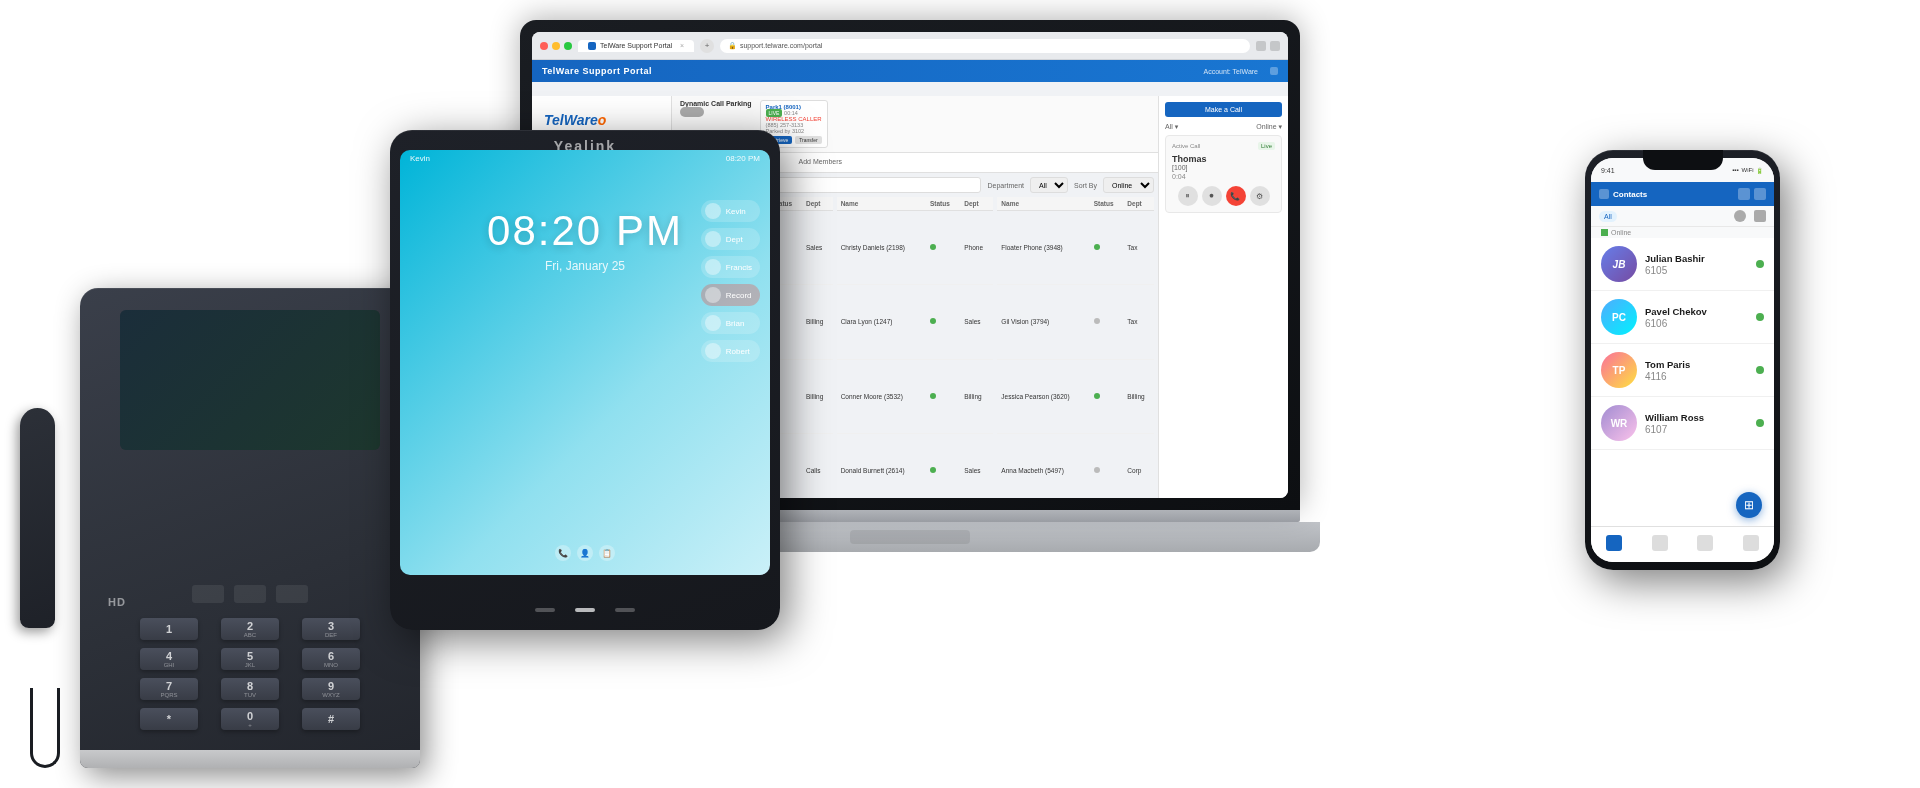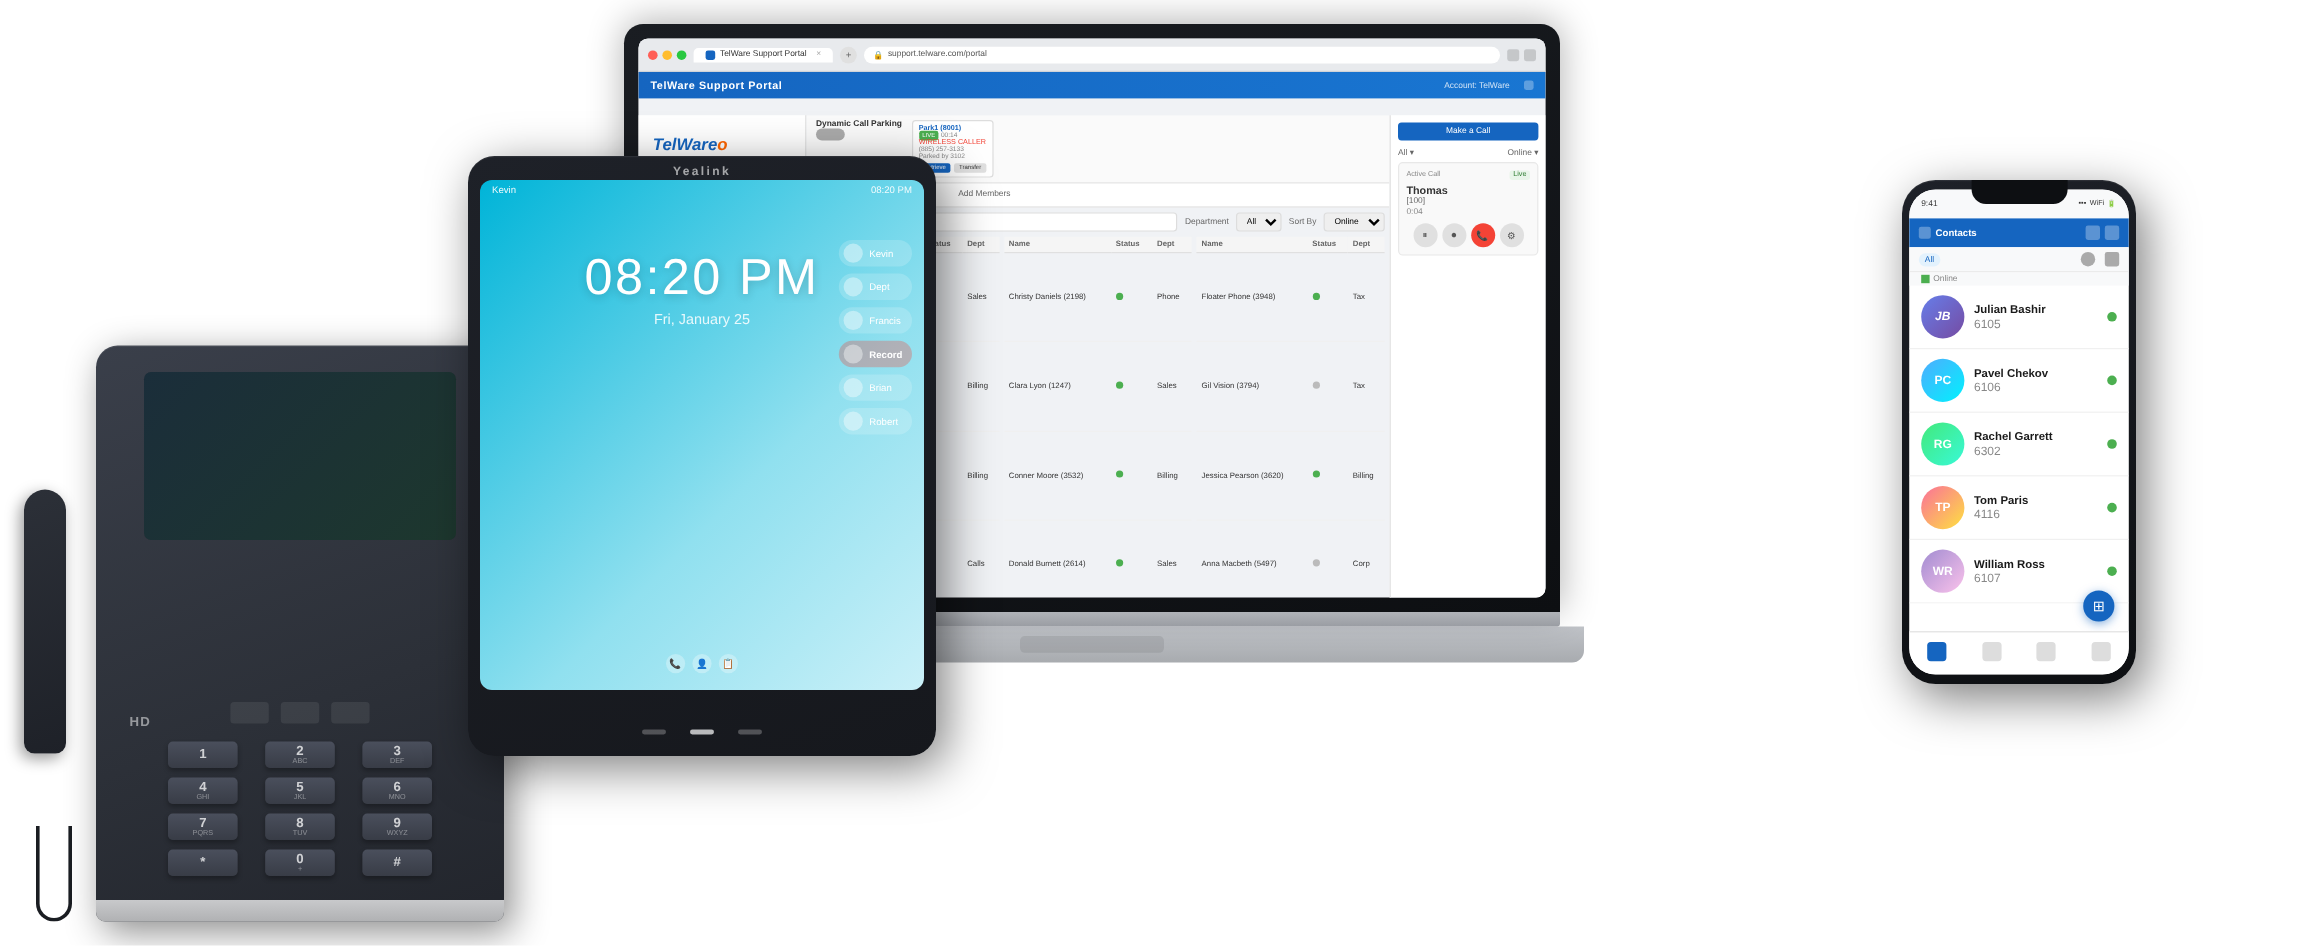--- a/index.html
+++ b/index.html
@@ -217,21 +217,21 @@
       width: 16px;
       height: 16px;
       background: rgba(255,255,255,0.4);
       border-radius: 50%;
     }
     .tablet-yealink-logo {
       position: absolute;
       top: 8px;
       left: 50%;
       transform: translateX(-50%);
-      font-size: 10px;
+      font-size: 14px;
       font-weight: 700;
       color: rgba(255,255,255,0.6);
       letter-spacing: 2px;
     }
     .tablet-bottom-nav {
       position: absolute;
       bottom: 18px;
       left: 50%;
       transform: translateX(-50%);
       display: flex;
@@ -815,21 +815,21 @@
               <span>Kevin</span>
           </div>
           <div class="side-contact">
             <div class="side-contact-avatar"></div>
               <span>Dept</span>
           </div>
           <div class="side-contact">
             <div class="side-contact-avatar"></div>
               <span>Francis</span>
           </div>
-          <div class="side-contact" style="background:rgba(244,67,54,0.3);font-weight:bold;">
+          <div class="side-contact" style="background:rgba(244,67,54,0.3);">
             <div class="side-contact-avatar"></div>
               <span>Record</span>
           </div>
           <div class="side-contact">
             <div class="side-contact-avatar"></div>
               <span>Brian</span>
           </div>
           <div class="side-contact">
             <div class="side-contact-avatar"></div>
               <span>Robert</span>
@@ -1125,30 +1125,20 @@
       <div class="mobile-avatar avatar-pavel">
         <span style="color:#fff;font-size:10px;font-weight:600;">PC</span>
       </div>
       <div class="mobile-contact-info">
         <div class="mobile-contact-name">Pavel Chekov</div>
         <div class="mobile-contact-ext">6106</div>
       </div>
       <div class="mobile-online-dot"></div>
     </div>
             <div class="mobile-contact-item">
-      <div class="mobile-avatar avatar-rachel">
-        <span style="color:#fff;font-size:10px;font-weight:600;">RG</span>
-      </div>
-      <div class="mobile-contact-info">
-        <div class="mobile-contact-name">Rachel Garrett</div>
-        <div class="mobile-contact-ext">6302</div>
-      </div>
-      <div class="mobile-online-dot"></div>
-    </div>
-            <div class="mobile-contact-item">
       <div class="mobile-avatar avatar-tom">
         <span style="color:#fff;font-size:10px;font-weight:600;">TP</span>
       </div>
       <div class="mobile-contact-info">
         <div class="mobile-contact-name">Tom Paris</div>
         <div class="mobile-contact-ext">4116</div>
       </div>
       <div class="mobile-online-dot"></div>
     </div>
             <div class="mobile-contact-item">

